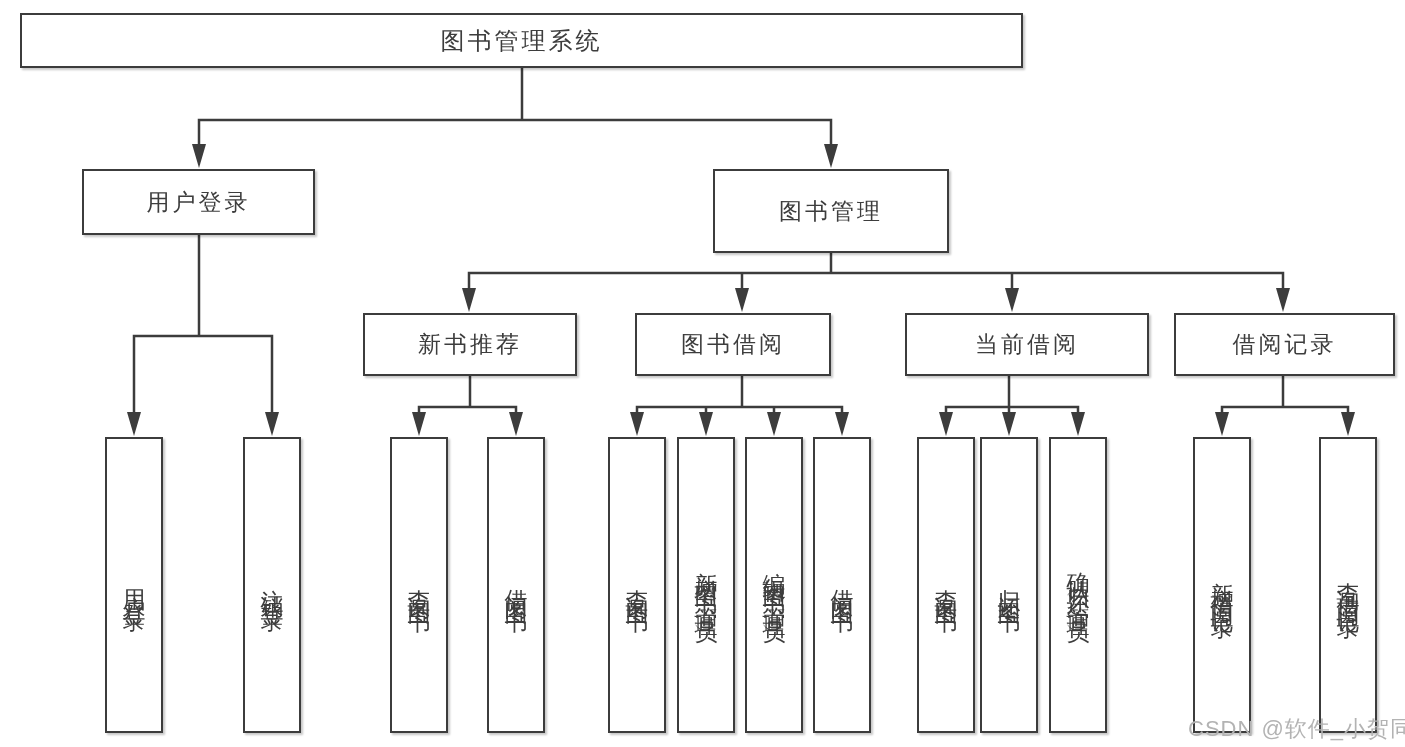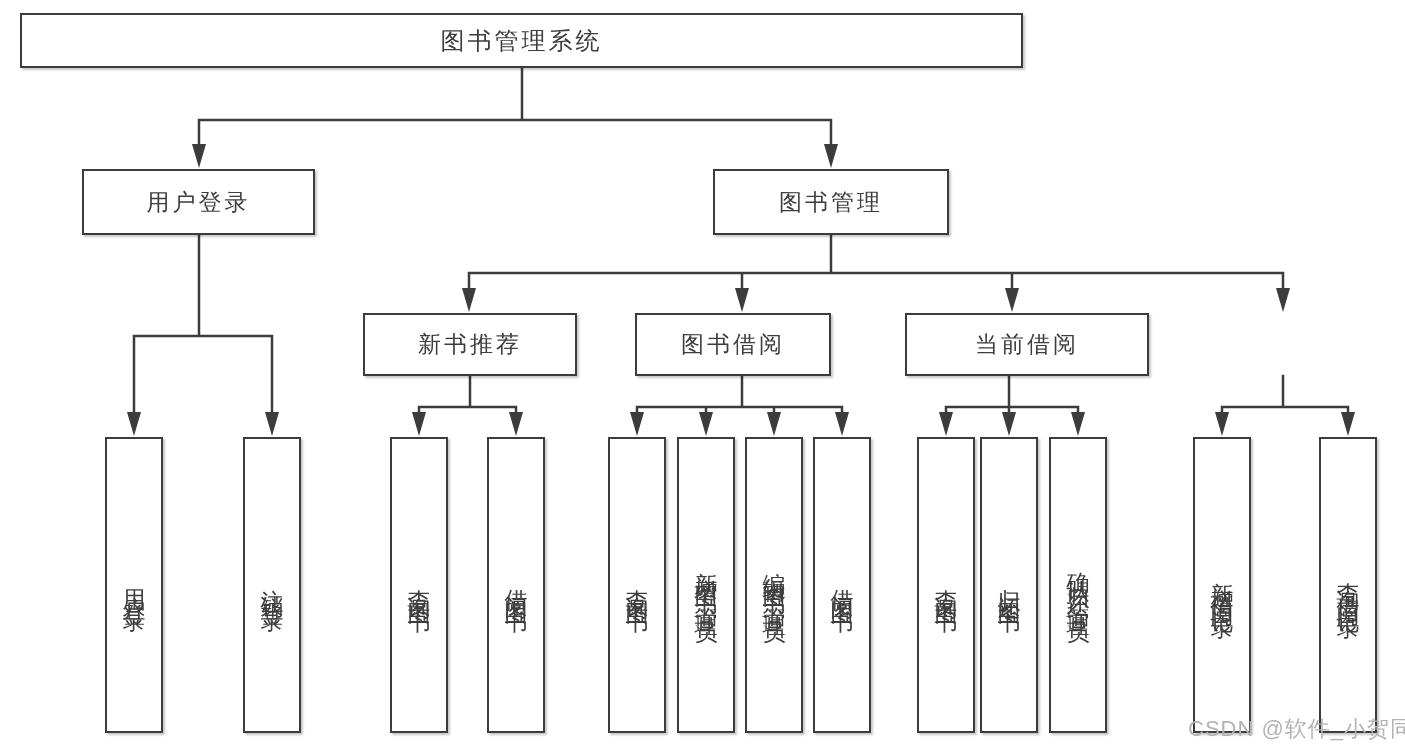--- a/index.html
+++ b/index.html
@@ -94,32 +94,35 @@
     <use xlink:href="#ah" href="#ah" x="1348" y="436"></use>
   </svg>
 
   <div class="node hnode root" style="left:20px;top:13px;width:1003px;height:55px;">
     <span>图书管理系统</span>
   </div>
 
   <div class="node hnode" style="left:82px;top:169px;width:233px;height:66px;">
     <span>用户登录</span>
   </div>
-  <div class="node hnode" style="left:713px;top:169px;width:236px;height:66px;">
+  <div class="node hnode" style="left:713px;top:169px;width:236px;height:84px;">
     <span>图书管理</span>
   </div>
 
   <div class="node hnode" style="left:363px;top:313px;width:214px;height:63px;font-family:Liberation Serif, serif;">
     <span>新书推荐</span>
   </div>
   <div class="node hnode" style="left:635px;top:313px;width:196px;height:63px;">
     <span>图书借阅</span>
   </div>
   <div class="node hnode" style="left:905px;top:313px;width:244px;height:63px;">
     <span>当前借阅</span>
+  </div>
+  <div class="node hnode" style="left:1174px;top:313px;width:221px;height:63px;">
+    <span>借阅记录</span>
   </div>
 
   <div class="node vnode" style="left:105px;top:437px;width:58px;height:296px;">
     <span>用户登录</span>
   </div>
   <div class="node vnode" style="left:243px;top:437px;width:58px;height:296px;">
     <span>注销登录</span>
   </div>
 
   <div class="node vnode" style="left:390px;top:437px;width:58px;height:296px;">

